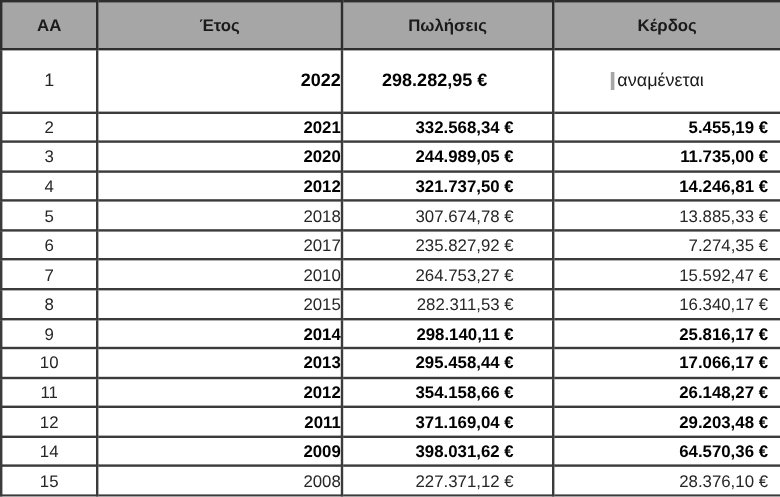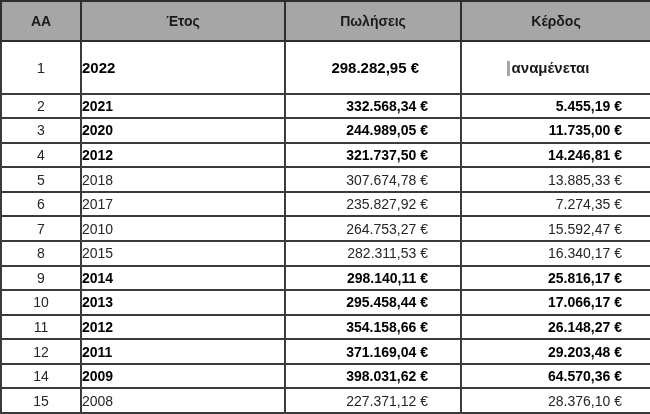--- a/index.html
+++ b/index.html
@@ -40,33 +40,33 @@
     font-weight: 700;
     color: #1a1a1a;
     text-align: center;
     border-color: #2e2e2e;
   }
   tbody tr { height: 21px; }
   tbody tr.tall { height: 45px; }
   tbody tr.tall td { font-size: 15px; }
 
   td.cell-num  { text-align: center; }
-  td.cell-year { text-align: left; }
+  td.cell-year { text-align: right; }
   td.cell-sales  { text-align: right; padding-right: 32px; }
-  td.cell-profit { text-align: right; padding-right: 28px; }
+  td.cell-profit { text-align: right; padding-right: 10px; }
 
   tr.bold td.cell-year,
   tr.bold td.cell-sales,
   tr.bold td.cell-profit { font-weight: 700; color: #000000; }
 
-  tr.tall td.cell-sales { padding-right: 41px; }
+  tr.tall td.cell-sales { padding-right: 54px; }
   tr.tall td.cell-profit {
     text-align: center;
     padding-right: 16px;
-    font-weight: 700;
+    font-weight: 400;
     color: #1a1a1a;
   }
   .caret {
     display: inline-block;
     width: 3px;
     height: 15px;
     background: #a6a6a6;
     vertical-align: -3px;
     margin-right: 2px;
   }

